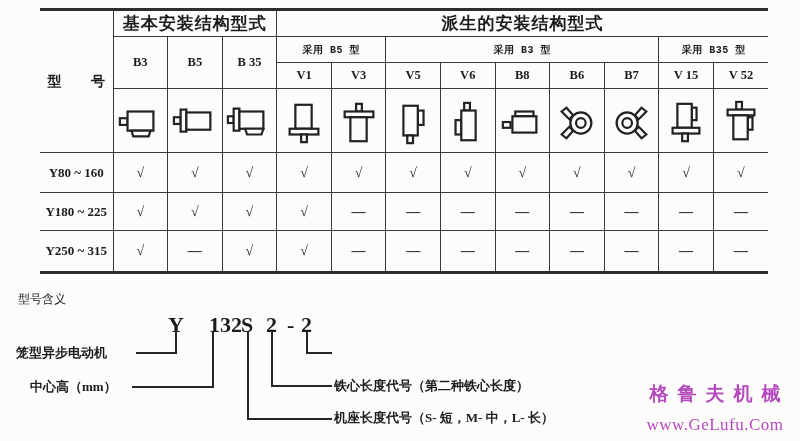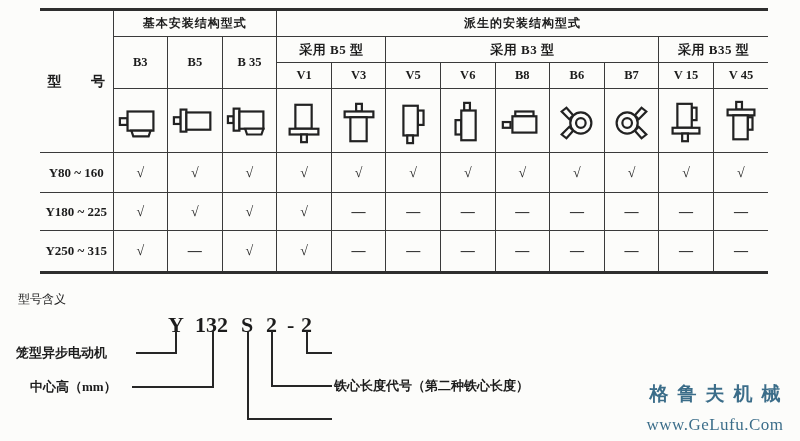--- a/index.html
+++ b/index.html
@@ -12,22 +12,22 @@
   .spec-table th,.spec-table td{border:1.4px solid #3a3a3a;text-align:center;vertical-align:middle;
               padding:0;font-weight:bold;overflow:hidden;}
   .edge-l{border-left:none !important;}
   .edge-r{border-right:none !important;}
   .col-label{width:73px;}
   .r-group{height:27px;}
   .r-sub{height:26px;}
   .r-codes{height:26px;}
   .r-icons{height:64px;}
   .r-d1{height:40px;} .r-d2{height:38px;} .r-d3{height:42px;}
-  .th-group{font-size:12px;letter-spacing:1px;}
-  .th-sub{font-size:13px;letter-spacing:.5px;}
+  .th-group{font-size:17px;letter-spacing:1px;}
+  .th-sub{font-size:10px;letter-spacing:.5px;font-family:Liberation Mono, monospace;}
   .th-code{font-size:12.5px;}
   .corner{font-size:14px;word-spacing:26px;}
   .row-label{font-size:13px;}
   .ck{font-size:14px;font-weight:normal;color:#2a2a2a;}
   .icon-cell svg{display:block;margin:4px auto 0;}
 
   
   .meaning-title{position:absolute;left:18px;top:291px;font-size:12px;}
   .tok{position:absolute;top:312px;font-size:22px;font-weight:bold;}
   .dline{position:absolute;background:#262626;}
@@ -75,21 +75,21 @@
     </tr>
     <tr class="r-codes">
       <th class="th-code">V1</th>
       <th class="th-code">V3</th>
       <th class="th-code">V5</th>
       <th class="th-code">V6</th>
       <th class="th-code">B8</th>
       <th class="th-code">B6</th>
       <th class="th-code">B7</th>
       <th class="th-code">V 15</th>
-      <th class="th-code edge-r">V 45</th>
+      <th class="th-code edge-r">V 52</th>
     </tr>
     <tr class="r-icons">
       <td class="icon-cell">
         <svg width="46" height="48" viewBox="0 0 48 48" fill="#fcfcfa" stroke="#222" stroke-width="2.3">
           <rect x="3" y="19" width="8" height="7"></rect>
               <rect x="11" y="12" width="27" height="20"></rect>
           <path d="M15 32 L35 32 L33 38 L17 38 Z"></path>
             </svg>
           </td>
       <td class="icon-cell">
@@ -220,39 +220,40 @@
       <td class="ck">—</td>
       <td class="ck">—</td>
       <td class="ck edge-r">—</td>
     </tr>
   </tbody>
     </table>
 
   <div class="meaning-title">型号含义</div>
 
   <span class="tok" style="left:168px;">Y</span>
-  <span class="tok" style="left:195px;">132</span>
+  <span class="tok" style="left:209px;">132</span>
   <span class="tok" style="left:241px;">S</span>
   <span class="tok" style="left:266px;">2</span>
   <span class="tok" style="left:287px;">-</span>
   <span class="tok" style="left:301px;">2</span>
 
   <div class="dline" style="left:175px;top:331px;width:2px;height:23px;"></div>
   <div class="dline" style="left:136px;top:352px;width:41px;height:2px;"></div>
   <div class="dline" style="left:212px;top:331px;width:2px;height:57px;"></div>
   <div class="dline" style="left:132px;top:386px;width:82px;height:2px;"></div>
   <div class="dline" style="left:247px;top:331px;width:2px;height:89px;"></div>
   <div class="dline" style="left:247px;top:418px;width:85px;height:2px;"></div>
   <div class="dline" style="left:271px;top:331px;width:2px;height:56px;"></div>
   <div class="dline" style="left:271px;top:385px;width:61px;height:2px;"></div>
   <div class="dline" style="left:306px;top:331px;width:2px;height:23px;"></div>
   <div class="dline" style="left:306px;top:352px;width:26px;height:2px;"></div>
 
   <div class="dlabel" style="left:16px;top:344px;">笼型异步电动机</div>
   <div class="dlabel" style="left:30px;top:378px;">中心高（mm）</div>
   <div class="dlabel" style="left:334px;top:377px;">铁心长度代号（第二种铁心长度）</div>
-
-  <div class="wm" style="color:#0c4a6e;">
+  <div class="dlabel" style="left:334px;top:409px;">机座长度代号（S- 短，M- 中，L- 长）</div>
+
+  <div class="wm" style="color:#a21caf;">
     <div class="wm-cn">格鲁夫机械</div>
     <div class="wm-url">www.GeLufu.Com</div>
   </div>
 
 </div>
 
 </body></html>

